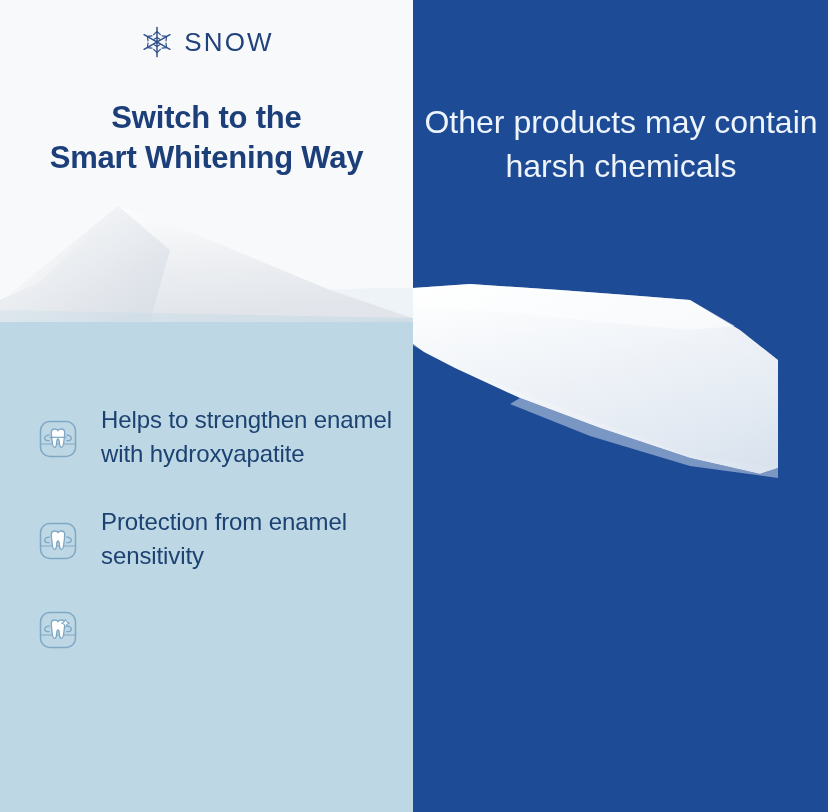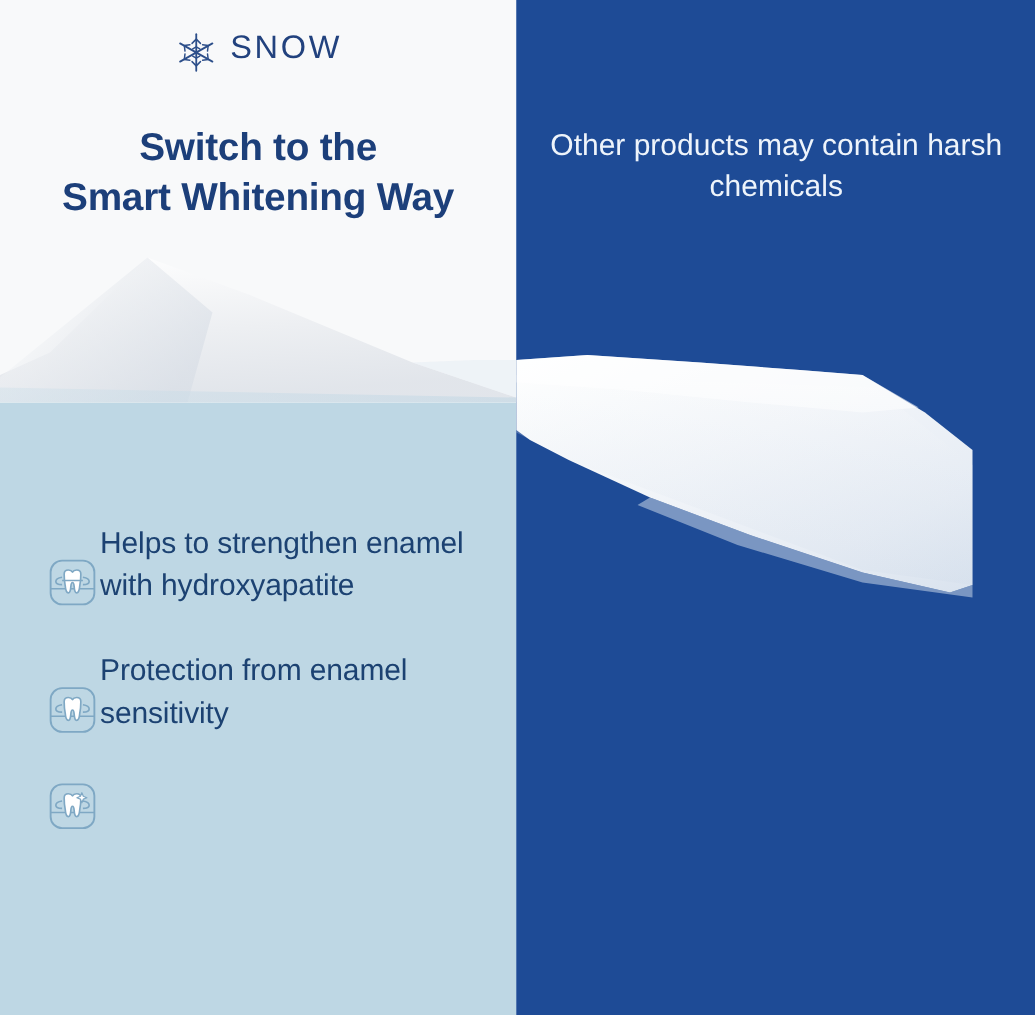--- a/index.html
+++ b/index.html
@@ -44,21 +44,21 @@
     width:828px; height:812px;
     pointer-events:none;
   }
 
   
   .logo-row {
     position:absolute;
     left:0; top:24px;
     width:413px;
     display:flex;
-    align-items:flex-start;
+    align-items:center;
     justify-content:center;
     gap:9px;
   }
   .logo-mark { width:36px; height:36px; display:block; }
   .logo-word {
     font-size:26px;
     letter-spacing:2.2px;
     font-weight:400;
     color:#22427e;
     line-height:1;
@@ -76,21 +76,21 @@
     letter-spacing:-0.2px;
     color:#1c3f7a;
   }
 
   
   .right-top-text {
     position:absolute;
     left:421px; top:101px;
     width:400px;
     text-align:center;
-    font-size:24px;
+    font-size:32px;
     font-weight:400;
     line-height:1.36;
     color:#eef4fb;
   }
   .right-bottom-text {
     position:absolute;
     left:421px; top:618px;
     width:400px;
     text-align:center;
     font-size:25px;
@@ -100,24 +100,23 @@
   }
 
   
   .benefits {
     position:absolute;
     left:38px; top:403px;
     width:360px;
   }
   .benefit {
     display:flex;
-    align-items:flex-end;
-    gap:2px;
+    align-items:center;
+    gap:23px;
     margin-bottom:34px;
-    margin-top:15px;
   }
   .benefit:last-child { margin-bottom:0; }
   .benefit-icon {
     flex:0 0 auto;
     width:40px; height:40px;
     margin-top:3px;
   }
   .benefit-text {
     font-size:24px;
     font-weight:400;

